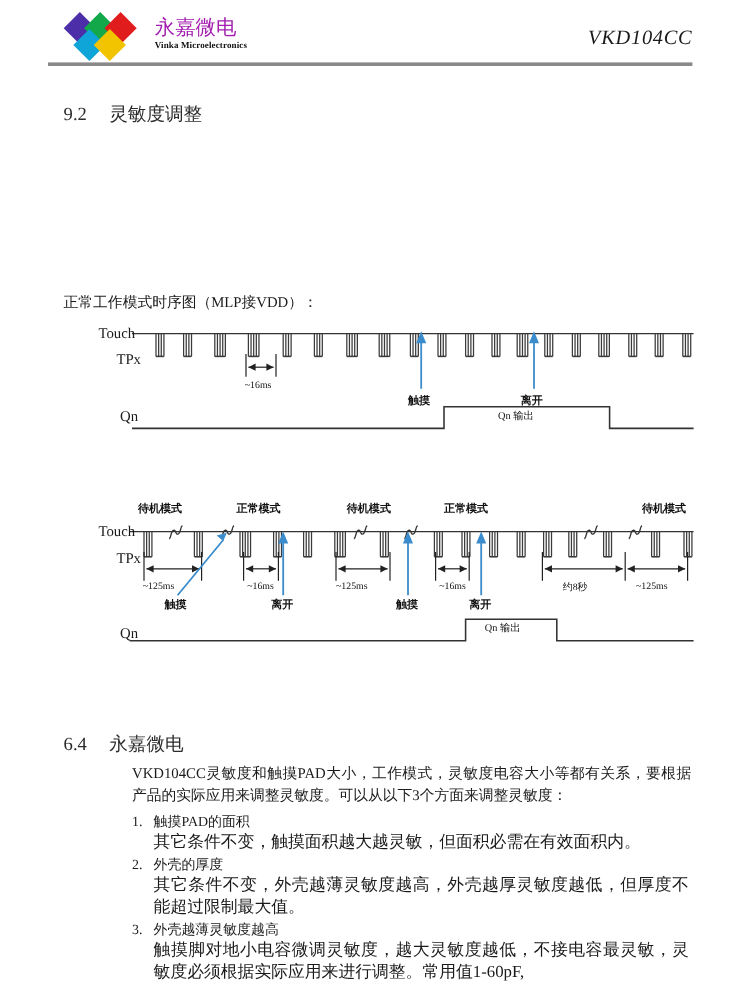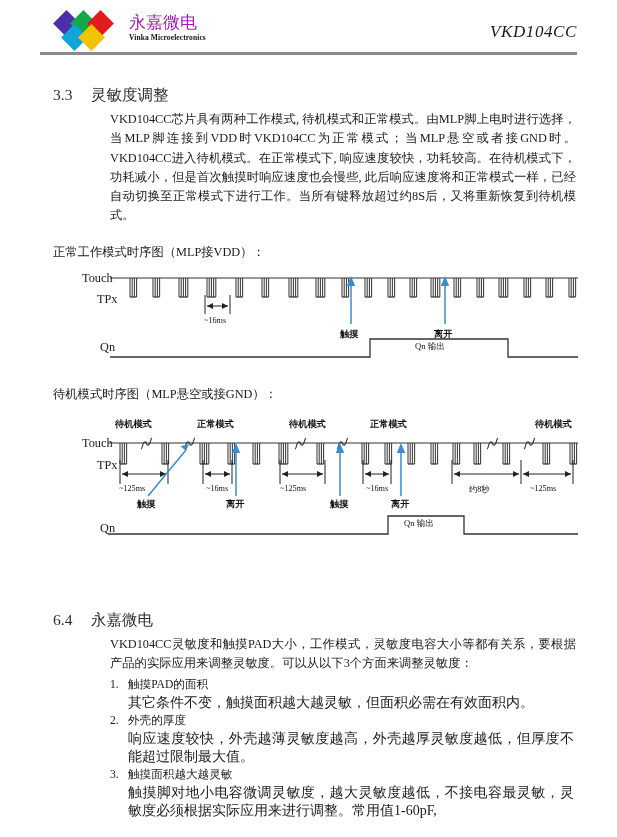--- a/index.html
+++ b/index.html
@@ -60,24 +60,23 @@
         <div class="dia" style="left:25px;top:15px;background:#f2c400;"></div>
       </div>
       <div class="logo-cn">永嘉微电</div>
       <div class="logo-en">Vinka Microelectronics</div>
     </div>
     <div class="partno">VKD104CC</div>
     <div class="hrule"></div>
   </div>
 
   <div class="h2" style="left:53px;top:85px;">
-    <span class="num">3.3</span><span>灵敏度调整</span>
+    <span class="num">9.2</span><span>灵敏度调整</span>
   </div>
 
-  <div class="para" style="left:110px;top:110px;width:466px;">VKD104CC芯片具有两种工作模式, 待机模式和正常模式。由MLP脚上电时进行选择，当MLP脚连接到VDD时VKD104CC为正常模式；当MLP悬空或者接GND时。VKD104CC进入待机模式。在正常模式下, 响应速度较快，功耗较高。在待机模式下，功耗减小，但是首次触摸时响应速度也会慢些, 此后响应速度将和正常模式一样，已经自动切换至正常模式下进行工作。当所有键释放超过约8S后，又将重新恢复到待机模式。</div>
 
   <div class="cap" style="left:53px;top:244px;">正常工作模式时序图（MLP接VDD）：</div>
 
   <div class="diag" style="left:40px;top:266px;width:545px;height:100px;">
 
     <div class="sig-label" style="left:18px;top:5px;">Touch</div>
     <div class="sig-label" style="left:33px;top:26px;">TPx</div>
     <div class="sig-label" style="left:36px;top:74px;">Qn</div>
 
     <svg width="545" height="100">
@@ -244,21 +243,20 @@
 
       <polyline points="70,91 330,91 330,73 468,73 468,91 538,91" fill="none" stroke="#333" stroke-width="1.3"></polyline>
     </svg>
 
     <div class="ann" style="left:300px;top:62px;">触摸</div>
     <div class="ann" style="left:394px;top:62px;">离开</div>
     <div class="dim" style="left:164px;top:50px;">~16ms</div>
     <div class="qnlab" style="left:375px;top:75px;">Qn 输出</div>
   </div>
 
-  <div class="cap" style="left:53px;top:386px;">待机模式时序图（MLP悬空或接GND）：</div>
 
   <div class="diag" style="left:40px;top:408px;width:545px;height:140px;">
 
     <div class="sig-label" style="left:18px;top:28px;">Touch</div>
     <div class="sig-label" style="left:33px;top:50px;">TPx</div>
     <div class="sig-label" style="left:36px;top:113px;">Qn</div>
 
     <svg width="545" height="140">
 
       <line x1="68" y1="35" x2="538" y2="35" stroke="#333" stroke-width="1.1"></line>
@@ -467,19 +465,19 @@
   </div>
 
   <div class="para" style="left:110px;top:635px;width:466px;">VKD104CC灵敏度和触摸PAD大小，工作模式，灵敏度电容大小等都有关系，要根据产品的实际应用来调整灵敏度。可以从以下3个方面来调整灵敏度：</div>
 
   <div class="li" style="left:110px;top:676px;width:20px;">1.</div>
   <div class="li" style="left:128px;top:676px;">触摸PAD的面积</div>
   <div class="sub" style="left:128px;top:694px;width:446px;">其它条件不变，触摸面积越大越灵敏，但面积必需在有效面积内。</div>
 
   <div class="li" style="left:110px;top:712px;width:20px;">2.</div>
   <div class="li" style="left:128px;top:712px;">外壳的厚度</div>
-  <div class="sub" style="left:128px;top:730px;width:446px;">响应速度较快，外壳越薄灵敏度越高，外壳越厚灵敏度越低，但厚度不能超过限制最大值。</div>
+  <div class="sub" style="left:128px;top:730px;width:446px;">其它条件不变，外壳越薄灵敏度越高，外壳越厚灵敏度越低，但厚度不能超过限制最大值。</div>
 
   <div class="li" style="left:110px;top:766px;width:20px;">3.</div>
-  <div class="li" style="left:128px;top:766px;">触摸面积越大越灵敏</div>
+  <div class="li" style="left:128px;top:766px;">外壳越薄灵敏度越高</div>
   <div class="sub" style="left:128px;top:784px;width:446px;">触摸脚对地小电容微调灵敏度，越大灵敏度越低，不接电容最灵敏，灵敏度必须根据实际应用来进行调整。常用值1-60pF,</div>
 
 </div>
 
 </body></html>

